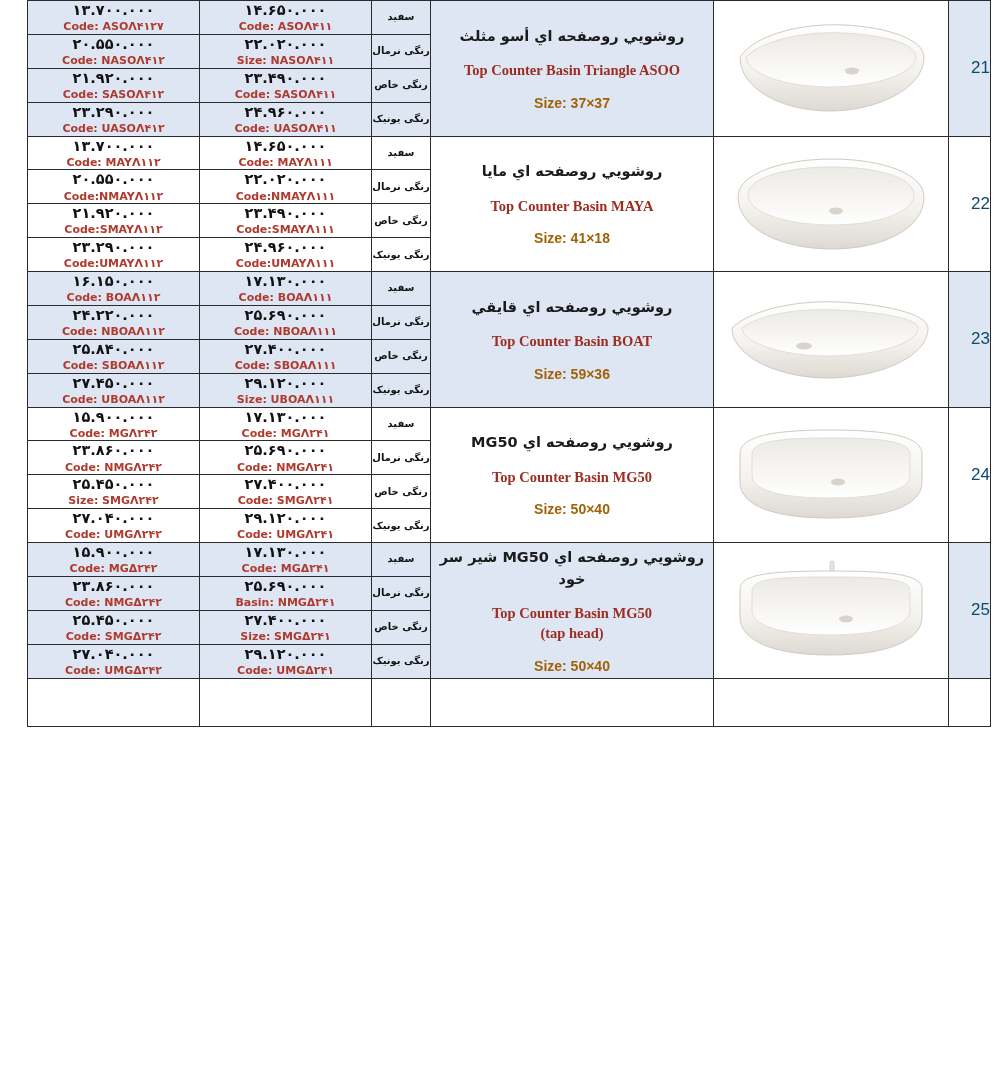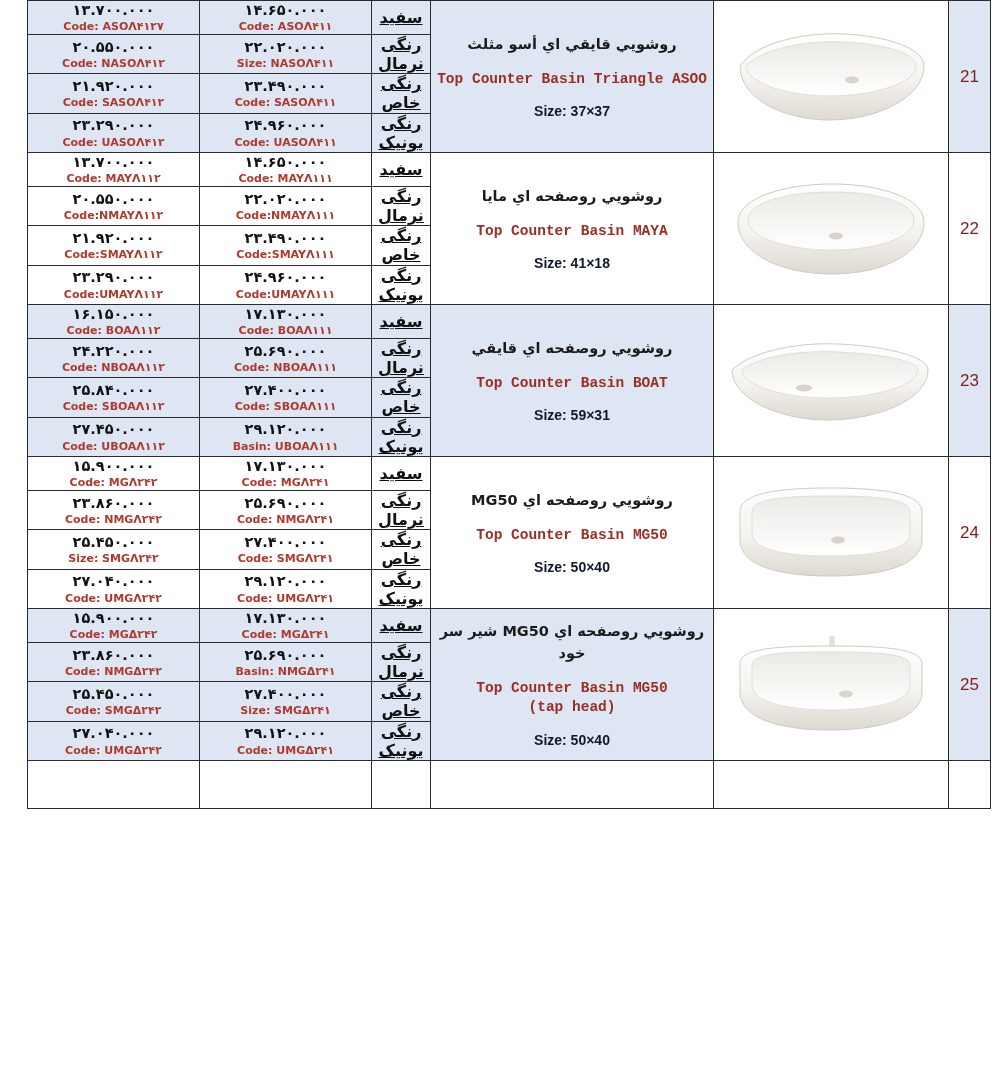--- a/index.html
+++ b/index.html
@@ -52,63 +52,62 @@
     font-size: 11px;
     font-weight: bold;
     color: #b03a2e;
     margin-top: 1px;
     direction: ltr;
     unicode-bidi: plaintext;
   }
   .type-cell {
     text-align: center;
     font-family: "DejaVu Sans", sans-serif;
-    font-size: 16px;
+    font-size: 10px;
     font-weight: bold;
     color: #111;
     direction: rtl;
     line-height: 1.2;
     padding: 2px;
-    text-decoration: underline;
   }
   .desc-cell {
     text-align: center;
     padding: 6px 8px;
     direction: rtl;
   }
   .desc-fa {
     font-family: "DejaVu Sans", sans-serif;
     font-size: 14.5px;
     font-weight: bold;
     color: #1b1b1b;
     line-height: 1.5;
     margin-bottom: 14px;
     direction: rtl;
   }
   .desc-en {
-    font-family: Liberation Mono, monospace;
+    font-family: Liberation Serif, serif;
     font-size: 14.5px;
     font-weight: bold;
     color: #9c2d22;
     line-height: 1.35;
     direction: ltr;
     margin-bottom: 14px;
   }
   .desc-size {
     font-family: "Liberation Sans", sans-serif;
     font-size: 14px;
     font-weight: bold;
-    color: #0f172a;
+    color: #a16207;
     direction: ltr;
   }
   .num-cell {
-    text-align: center;
+    text-align: right;
     font-family: "Liberation Sans", sans-serif;
     font-size: 17px;
-    color: #7f1d1d;
+    color: #0c4a6e;
   }
   .img-cell {
     text-align: center;
     background: #ffffff;
     padding: 4px;
   }
   .basin-wrap {
     width: 100%;
     height: 100%;
     display: flex;
@@ -138,21 +137,21 @@
           <td class="price-cell">
             <div class="price-val">۱۳.۷۰۰.۰۰۰</div>
             <div class="price-code">Code: ASOΛ۴۱۲۷</div>
           </td>
           <td class="price-cell">
             <div class="price-val">۱۴.۶۵۰.۰۰۰</div>
             <div class="price-code">Code: ASOΛ۴۱۱</div>
           </td>
           <td class="type-cell">سفيد</td>
           <td class="desc-cell" rowspan="4">
-            <div class="desc-fa">روشويي قايقي اي أسو مثلث</div>
+            <div class="desc-fa">روشويي روصفحه اي أسو مثلث</div>
             <div class="desc-en" style="white-space: pre-line;">Top Counter Basin Triangle ASOO</div>
             <div class="desc-size">Size: 37×37</div>
           </td>
           <td class="img-cell" rowspan="4">
             <div class="basin-wrap">
               <svg xmlns="http://www.w3.org/2000/svg" width="210" height="110" viewBox="0 0 210 110">
                 <defs>
       <linearGradient id="g1" x1="0" y1="0" x2="0" y2="1">
         <stop offset="0%" stop-color="#ffffff"></stop>
         <stop offset="55%" stop-color="#f4f2ee"></stop>
@@ -280,21 +279,21 @@
             <div class="price-code">Code: BOAΛ۱۱۲</div>
           </td>
           <td class="price-cell">
             <div class="price-val">۱۷.۱۳۰.۰۰۰</div>
             <div class="price-code">Code: BOAΛ۱۱۱</div>
           </td>
           <td class="type-cell">سفيد</td>
           <td class="desc-cell" rowspan="4">
             <div class="desc-fa">روشويي روصفحه اي قايقي</div>
             <div class="desc-en" style="white-space: pre-line;">Top Counter Basin BOAT</div>
-            <div class="desc-size">Size: 59×31</div>
+            <div class="desc-size">Size: 59×36</div>
           </td>
           <td class="img-cell" rowspan="4">
             <div class="basin-wrap">
               <svg xmlns="http://www.w3.org/2000/svg" width="210" height="110" viewBox="0 0 210 110">
                 <defs>
       <linearGradient id="g1" x1="0" y1="0" x2="0" y2="1">
         <stop offset="0%" stop-color="#ffffff"></stop>
         <stop offset="55%" stop-color="#f4f2ee"></stop>
         <stop offset="100%" stop-color="#ddd9d2"></stop>
       </linearGradient>
@@ -333,21 +332,21 @@
           </td>
           <td class="type-cell">رنگی خاص</td>
         </tr>
         <tr class="row-shaded">
           <td class="price-cell">
             <div class="price-val">۲۷.۴۵۰.۰۰۰</div>
             <div class="price-code">Code: UBOAΛ۱۱۲</div>
           </td>
           <td class="price-cell">
             <div class="price-val">۲۹.۱۲۰.۰۰۰</div>
-            <div class="price-code">Basin: UBOAΛ۱۱۱</div>
+            <div class="price-code">Size: UBOAΛ۱۱۱</div>
           </td>
           <td class="type-cell">رنگی یونیک</td>
         </tr>
         <tr class="row-plain">
           <td class="price-cell">
             <div class="price-val">۱۵.۹۰۰.۰۰۰</div>
             <div class="price-code">Code: MGΛ۲۴۲</div>
           </td>
           <td class="price-cell">
             <div class="price-val">۱۷.۱۳۰.۰۰۰</div>

